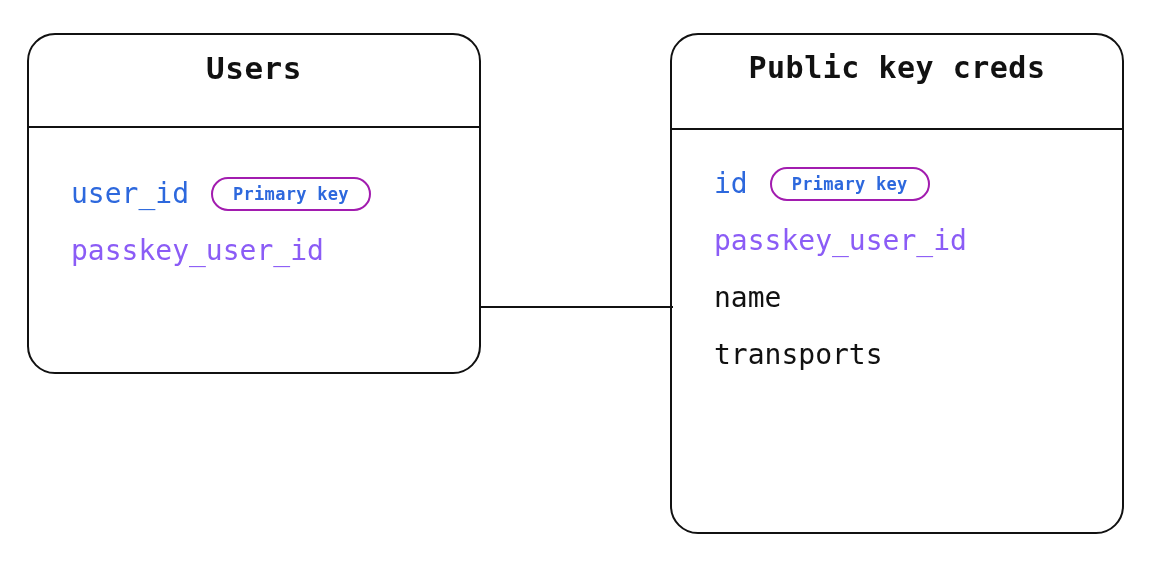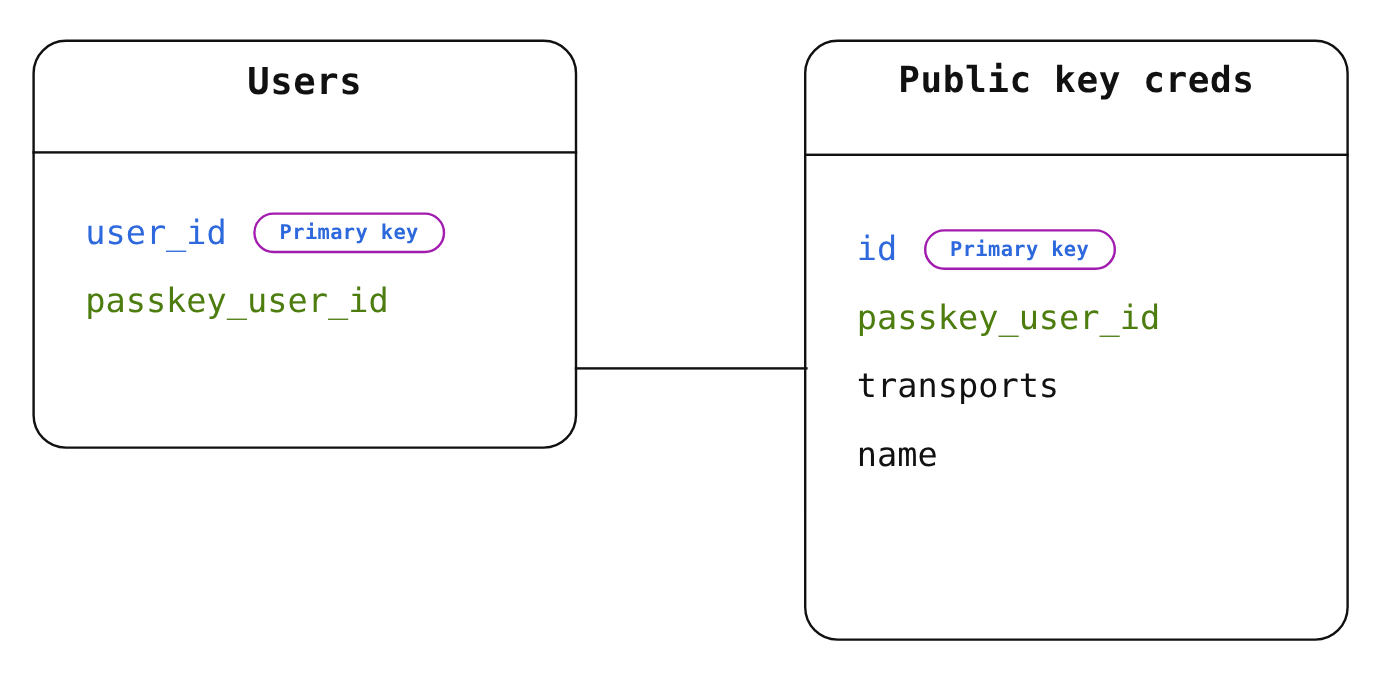--- a/index.html
+++ b/index.html
@@ -87,21 +87,21 @@
     position: absolute;
     left: 0;
     right: 0;
   }
 
   #entity-users .field-list {
     top: 130px;
   }
 
   #entity-pubkeycreds .field-list {
-    top: 144px;
+    top: 120px;
   }
 
   .field-row {
     height: 57px;
     display: flex;
     align-items: center;
     padding-left: 42px;
     box-sizing: border-box;
   }
 
@@ -112,21 +112,21 @@
     color: #111111;
     white-space: nowrap;
     letter-spacing: 0px;
   }
 
   .field-name.key {
     color: #2d68dd;
   }
 
   .field-name.fk {
-    color: #4d7c0f;
+    color: #8b5cf6;
   }
 
   
   .pk-badge {
     display: inline-flex;
     align-items: center;
     justify-content: center;
     box-sizing: border-box;
     margin-left: 22px;
     height: 34px;
@@ -200,25 +200,25 @@
         </span>
       </div>
 
 
       <div class="field-row">
         <span class="field-name fk">passkey_user_id</span>
       </div>
 
 
       <div class="field-row">
+        <span class="field-name">name</span>
+      </div>
+
+      <div class="field-row">
         <span class="field-name">transports</span>
       </div>
 
-      <div class="field-row">
-        <span class="field-name">name</span>
-      </div>
-
     </div>
   </div>
 
   <div id="relationship-connector"></div>
 
 </div>
 
 </body></html>

